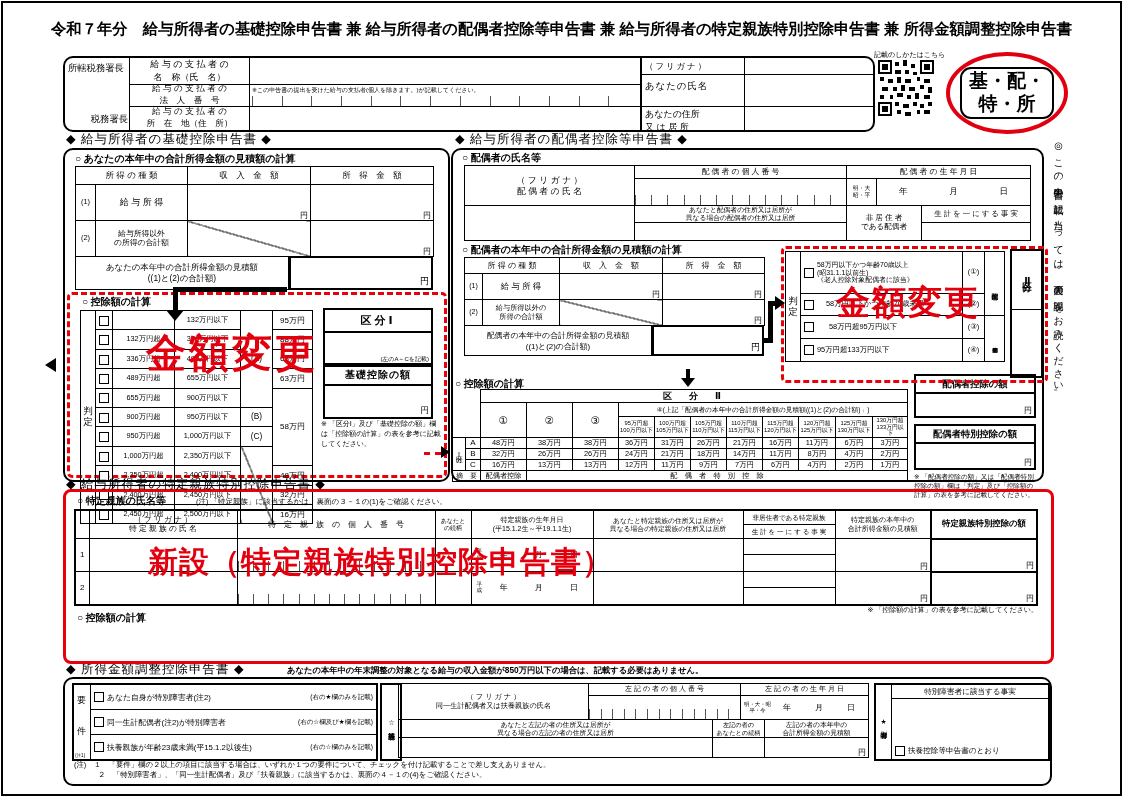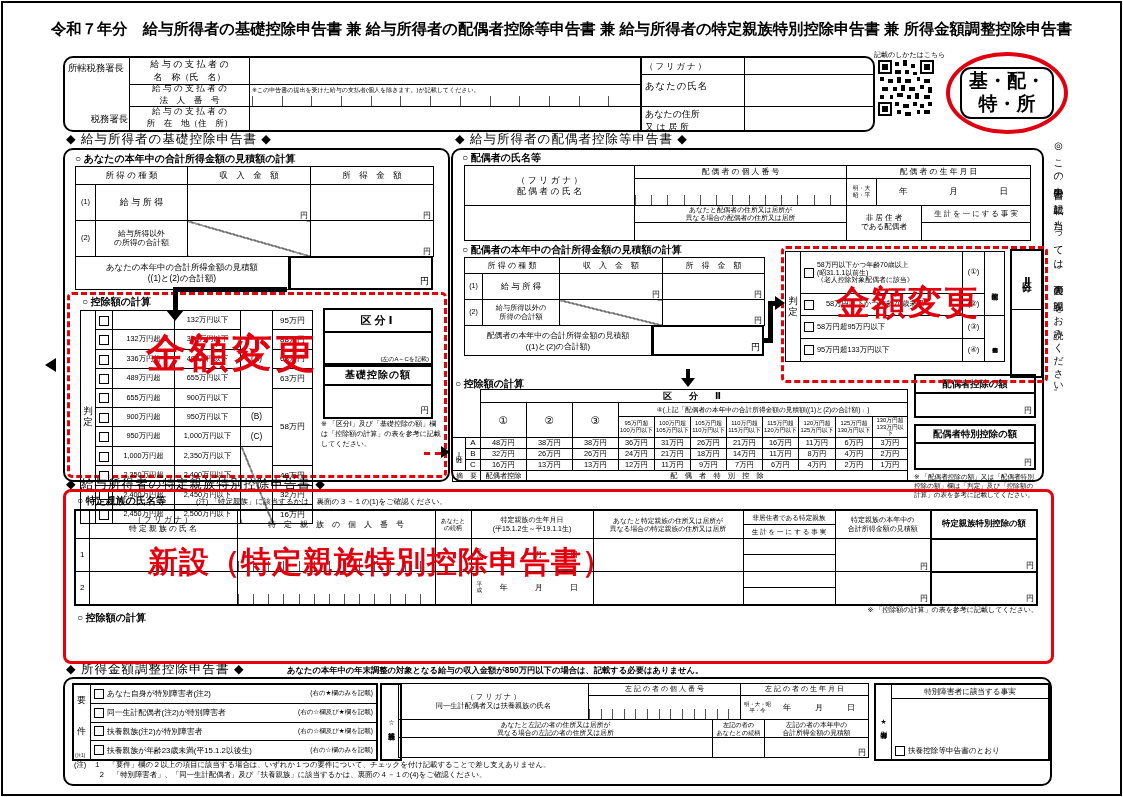--- a/index.html
+++ b/index.html
@@ -399,21 +399,21 @@
   <td>
           <div style="display:flex;align-items:center;gap:12px;padding-left:2px">
             <span class="cb"></span>
             <span style="font-size:7.4px">58万円以下かつ年齢70歳未満</span>
           </div>
         </td>
   <td style="font-size:7.5px">(②)</td>
  </tr>
  <tr style="height:23px">
   <td>
-          <div style="display:flex;align-items:center;gap:3px;padding-left:2px">
+          <div style="display:flex;align-items:center;gap:15px;padding-left:2px">
             <span class="cb"></span>
             <span style="font-size:7.4px">58万円超95万円以下</span>
           </div>
         </td>
   <td style="font-size:7.5px">(③)</td>
   <td rowspan="2"><span class="vt" style="font-size:5.2px">配偶者特別控除</span></td>
  </tr>
  <tr style="height:23px">
   <td>
           <div style="display:flex;align-items:center;gap:3px;padding-left:2px">
@@ -670,25 +670,20 @@
   <div style="flex:1;border-bottom:1px solid #000;display:flex;align-items:center;gap:3px;padding:0 3px">
         <span class="cb"></span>
         <span style="font-size:7.8px">あなた自身が特別障害者(注2)</span>
         <span class="hint">(右の★欄のみを記載)</span>
       </div>
   <div style="flex:1;border-bottom:1px solid #000;display:flex;align-items:center;gap:3px;padding:0 3px">
         <span class="cb"></span>
         <span style="font-size:7.8px">同一生計配偶者(注2)が特別障害者</span>
         <span class="hint">(右の☆欄及び★欄を記載)</span>
       </div>
-  <div style="flex:1;border-bottom:1px solid #000;display:flex;align-items:center;gap:3px;padding:0 3px">
-        <span class="cb"></span>
-        <span style="font-size:7.8px">扶養親族(注2)が特別障害者</span>
-        <span class="hint">(右の☆欄及び★欄を記載)</span>
-      </div>
   <div style="flex:1;display:flex;align-items:center;gap:3px;padding:0 3px">
         <span class="cb"></span>
         <span style="font-size:7.8px">扶養親族が年齢23歳未満(平15.1.2以後生)</span>
         <span class="hint">(右の☆欄のみを記載)</span>
       </div>
  </div>
 </div>
 <div class="abs ctr" style="left:380px;top:683px;width:18px;height:74px;border:2px solid #000">
     <span class="vt" style="font-size:7.2px">☆扶養親族等</span>
   </div>

